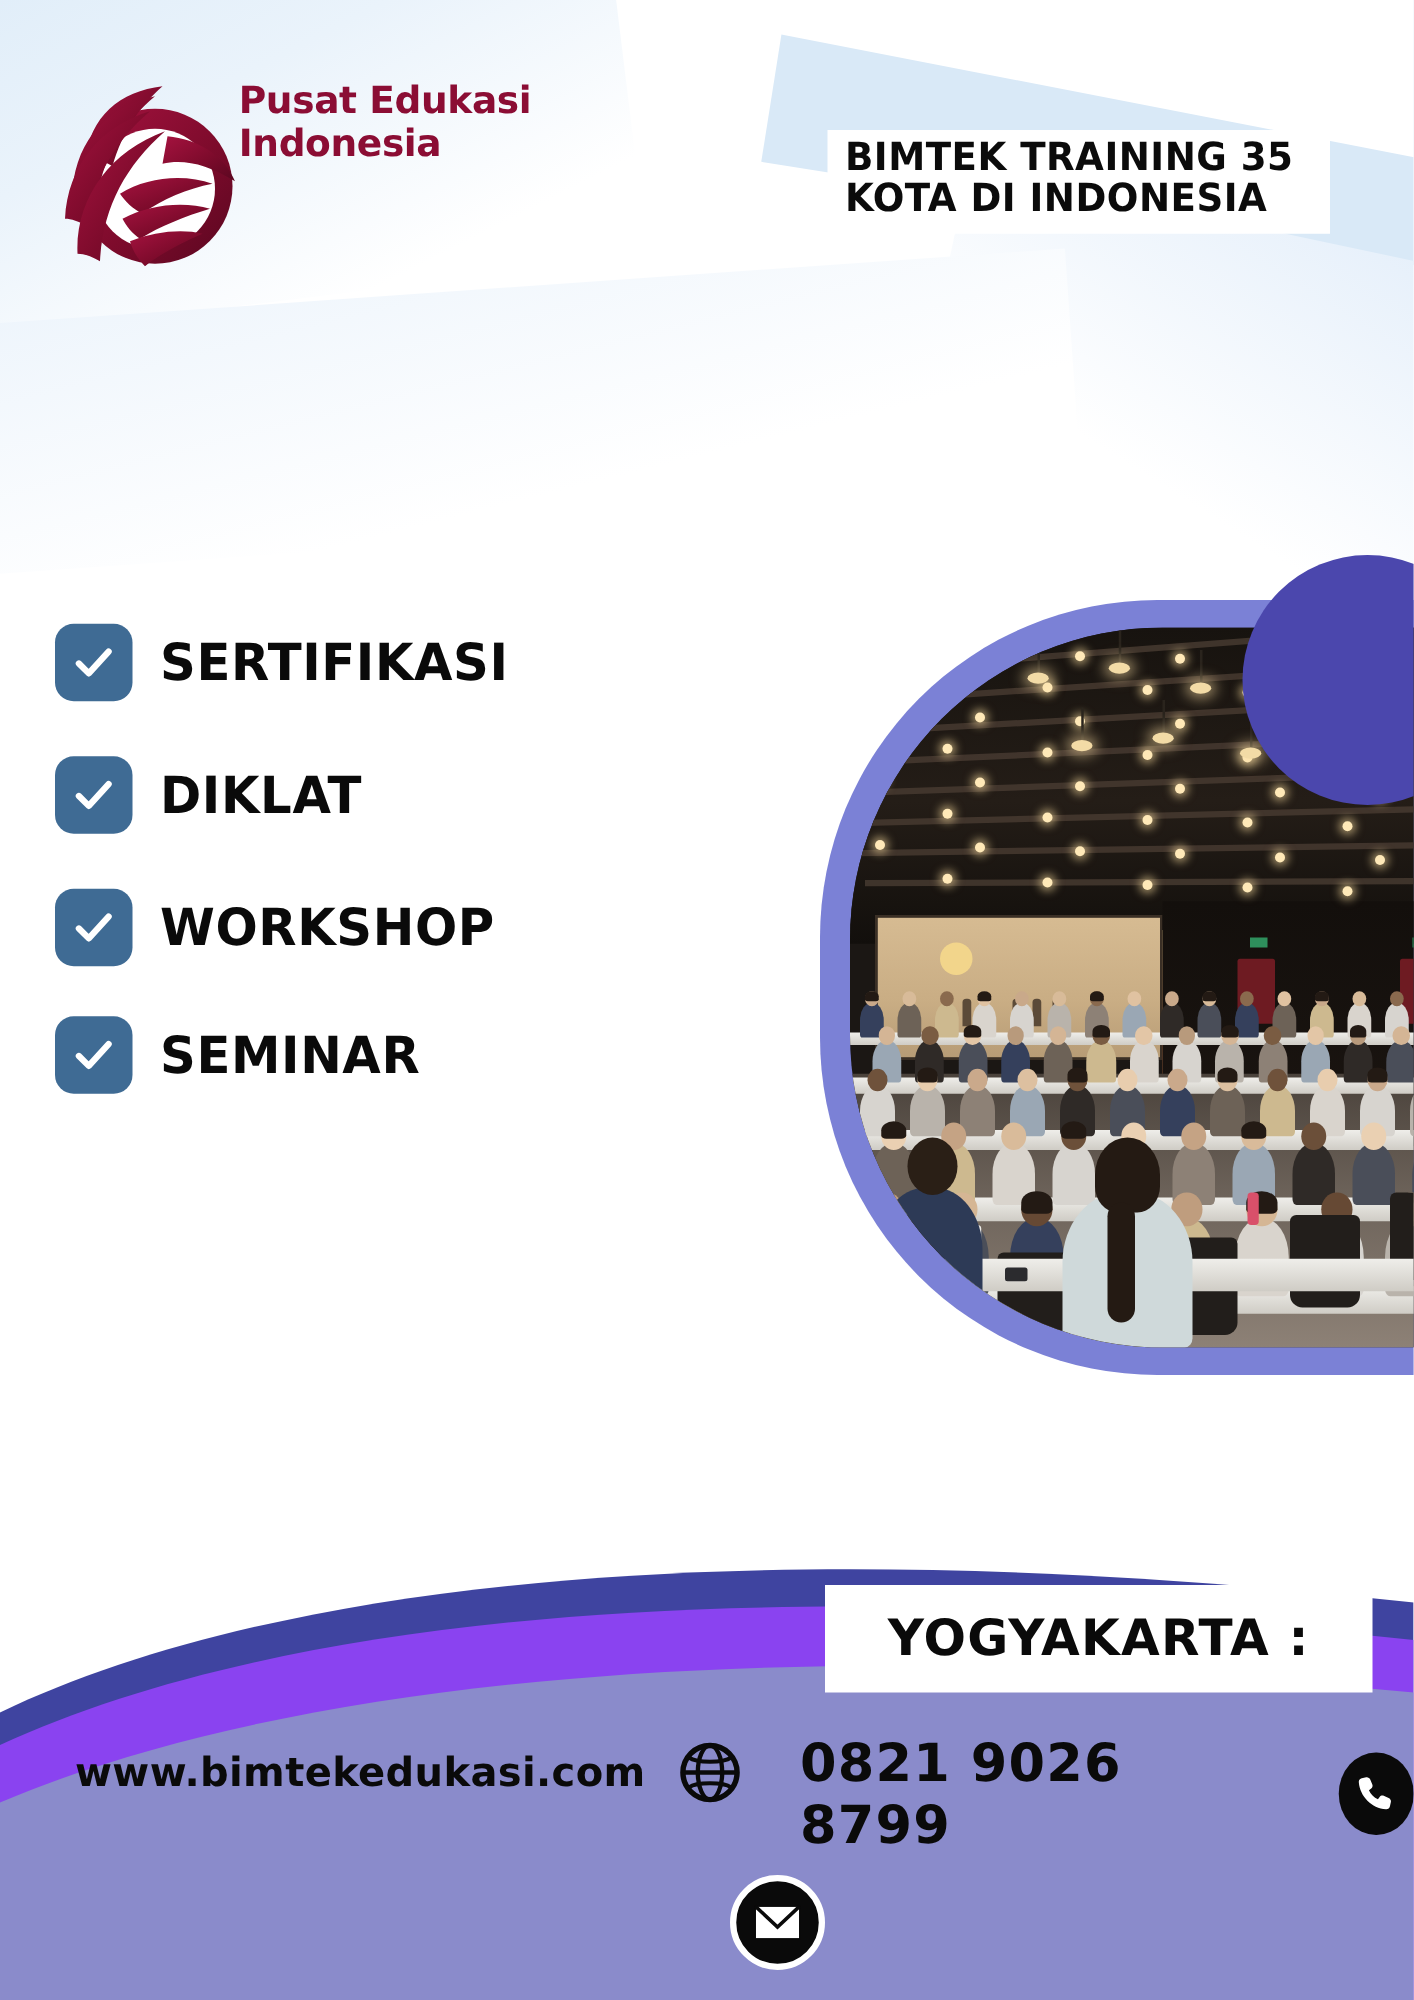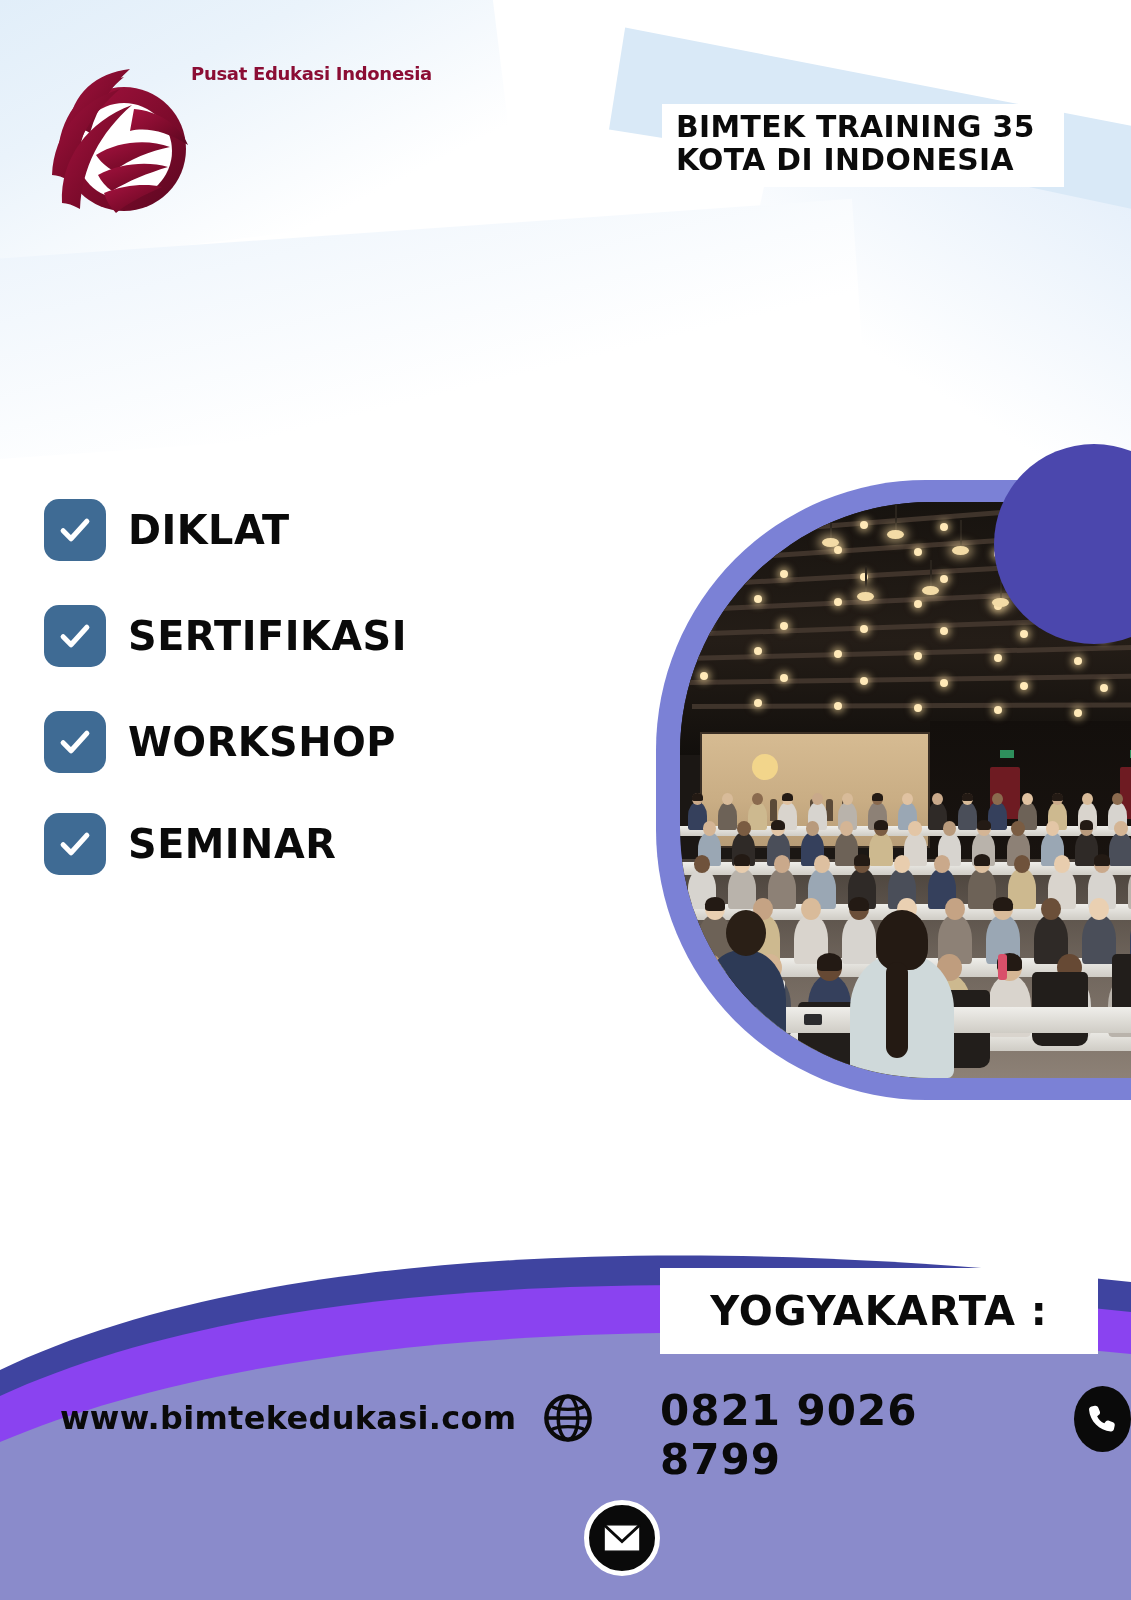--- a/index.html
+++ b/index.html
@@ -61,21 +61,21 @@
     font-family:"DejaVu Sans", sans-serif;
     font-weight:bold; font-size:92px; line-height:0.95;
     letter-spacing:-2px;
     color:#8E0B32;
     background:linear-gradient(180deg,#5E0722 0%, #A51040 60%, #7B0D2F 100%);
     -webkit-background-clip:text; background-clip:text;
     -webkit-text-fill-color:transparent;
   }
   .logo-tag {
     font-family:"DejaVu Sans", sans-serif;
-    font-weight:bold; font-size:18px; letter-spacing:-0.3px;
+    font-weight:bold; font-size:30px; letter-spacing:-0.3px;
     color:#8B0D34; margin-top:-4px; margin-left:3px;
   }
 
   .hdr-badge {
     position:absolute; left:662px; top:104px;
     background:#ffffff;
     padding:6px 14px 10px 14px;
   }
   .hdr-badge div {
     font-family:"DejaVu Sans", sans-serif;
@@ -279,22 +279,22 @@
     display:flex; align-items:center;
   }
   .contact-web .txt {
     font-family:"DejaVu Sans", sans-serif;
     font-weight:bold; font-size:32px; color:#0a0a0a;
     letter-spacing:0.3px;
   }
   .globe-ic { margin-left:26px; width:52px; height:52px; }
 
   .contact-phone {
-    position:absolute; left:660px; top:1386px;
-    display:flex; align-items:flex-start;gap:32px;
+    position:absolute; left:640px; top:1386px;
+    display:flex; align-items:center;gap:32px;
   }
   .contact-phone .txt {
     font-family:"DejaVu Sans", sans-serif;
     font-weight:bold; font-size:42px; color:#0a0a0a;
     letter-spacing:1px;
   }
   .phone-ic {
     margin-left:44px; width:66px; height:66px; border-radius:50%;
     background:#0a0a0a; display:flex; align-items:center; justify-content:center;
   }
@@ -352,35 +352,35 @@
     </div>
   </div>
 
   <div class="hdr-badge">
     <div>BIMTEK TRAINING 35</div>
     <div>KOTA DI INDONESIA</div>
   </div>
 
 
   <div class="checklist">
+    <div class="chk-row r1">
+      <div class="chk-box">
+        <svg viewBox="0 0 24 24">
+            <path d="M4.5 12.5 L9.5 17.5 L19.5 6.5" fill="none" stroke="#fff" stroke-width="3.2" stroke-linecap="round" stroke-linejoin="round"></path>
+          </svg>
+      </div>
+      <div class="chk-label">SERTIFIKASI</div>
+    </div>
     <div class="chk-row r2">
       <div class="chk-box">
         <svg viewBox="0 0 24 24">
             <path d="M4.5 12.5 L9.5 17.5 L19.5 6.5" fill="none" stroke="#fff" stroke-width="3.2" stroke-linecap="round" stroke-linejoin="round"></path>
           </svg>
       </div>
       <div class="chk-label">DIKLAT</div>
-    </div>
-    <div class="chk-row r1">
-      <div class="chk-box">
-        <svg viewBox="0 0 24 24">
-            <path d="M4.5 12.5 L9.5 17.5 L19.5 6.5" fill="none" stroke="#fff" stroke-width="3.2" stroke-linecap="round" stroke-linejoin="round"></path>
-          </svg>
-      </div>
-      <div class="chk-label">SERTIFIKASI</div>
     </div>
     <div class="chk-row r4">
       <div class="chk-box">
         <svg viewBox="0 0 24 24">
             <path d="M4.5 12.5 L9.5 17.5 L19.5 6.5" fill="none" stroke="#fff" stroke-width="3.2" stroke-linecap="round" stroke-linejoin="round"></path>
           </svg>
       </div>
       <div class="chk-label">WORKSHOP</div>
     </div>
     <div class="chk-row r3">

